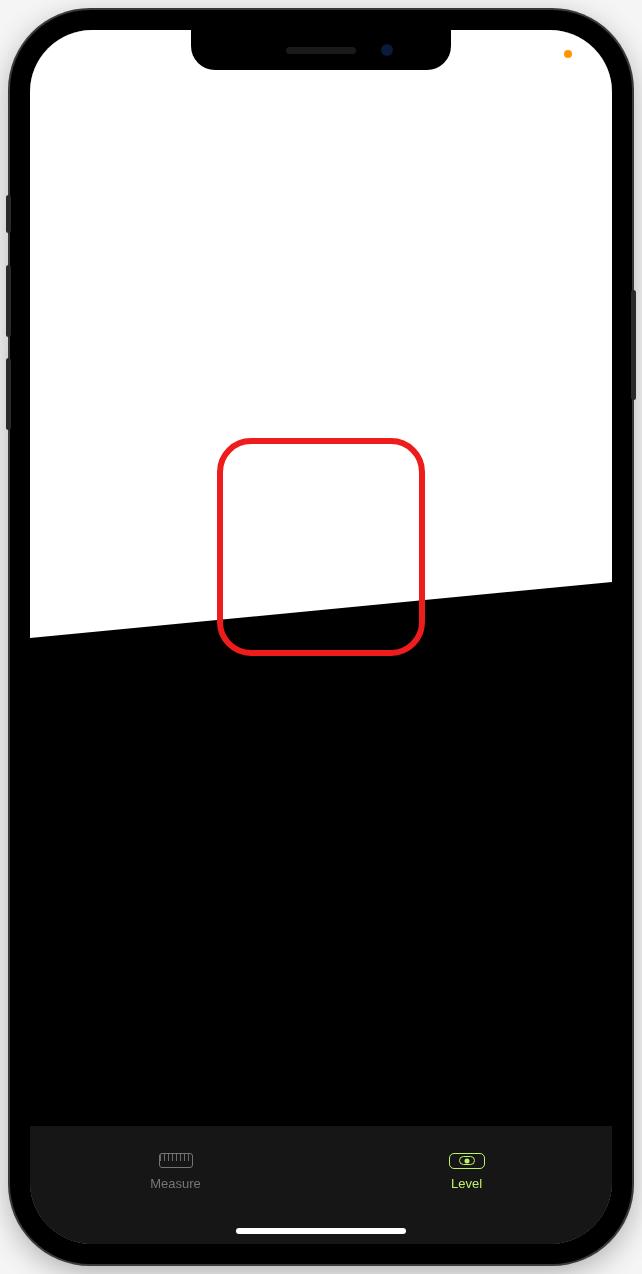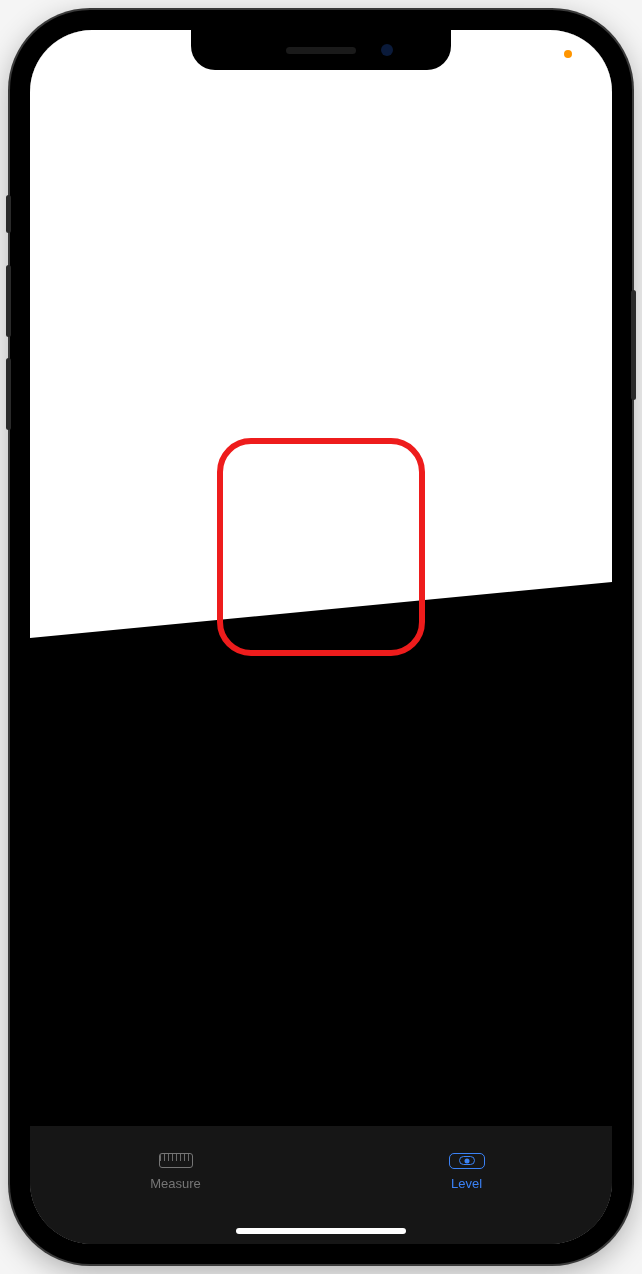--- a/index.html
+++ b/index.html
@@ -161,21 +161,21 @@
       display: flex;
       flex-direction: column;
       align-items: center;
       justify-content: center;
       gap: 4px;
       color: #757575;
       font-size: 13px;
       font-weight: 400;
       cursor: pointer;
     }
-    .tab.active { color: #3b82f6; }
+    .tab.active { color: #bef264; }
     .tab-icon { width: 36px; height: 22px; display:flex; align-items:center; justify-content:center; }
 
     .ruler-icon {
       width: 34px;
       height: 15px;
       border: 1.6px solid currentColor;
       border-radius: 3px;
       position: relative;
       overflow: hidden;
     }

